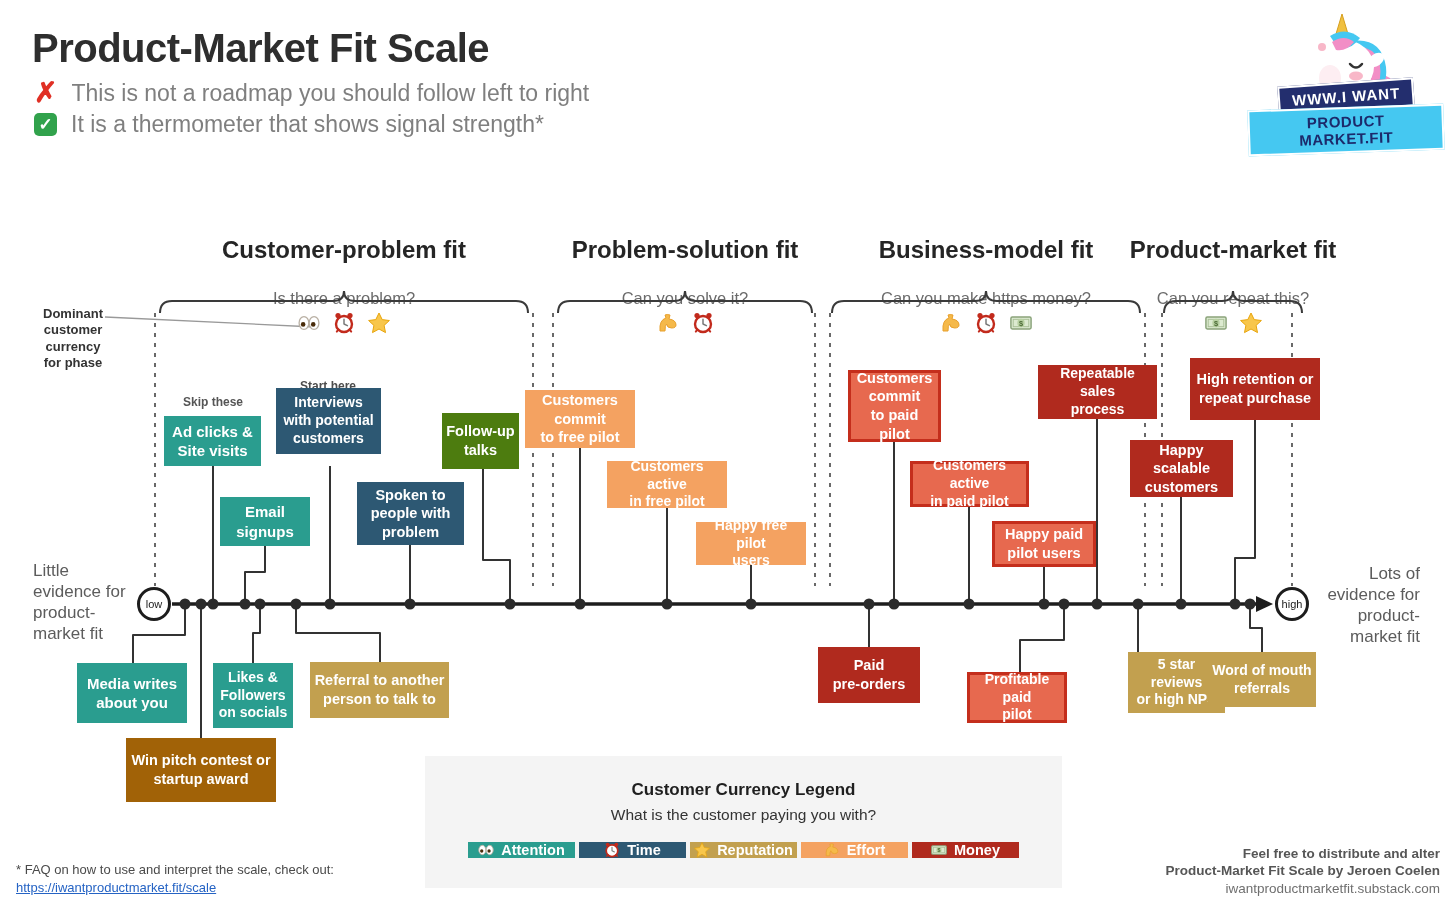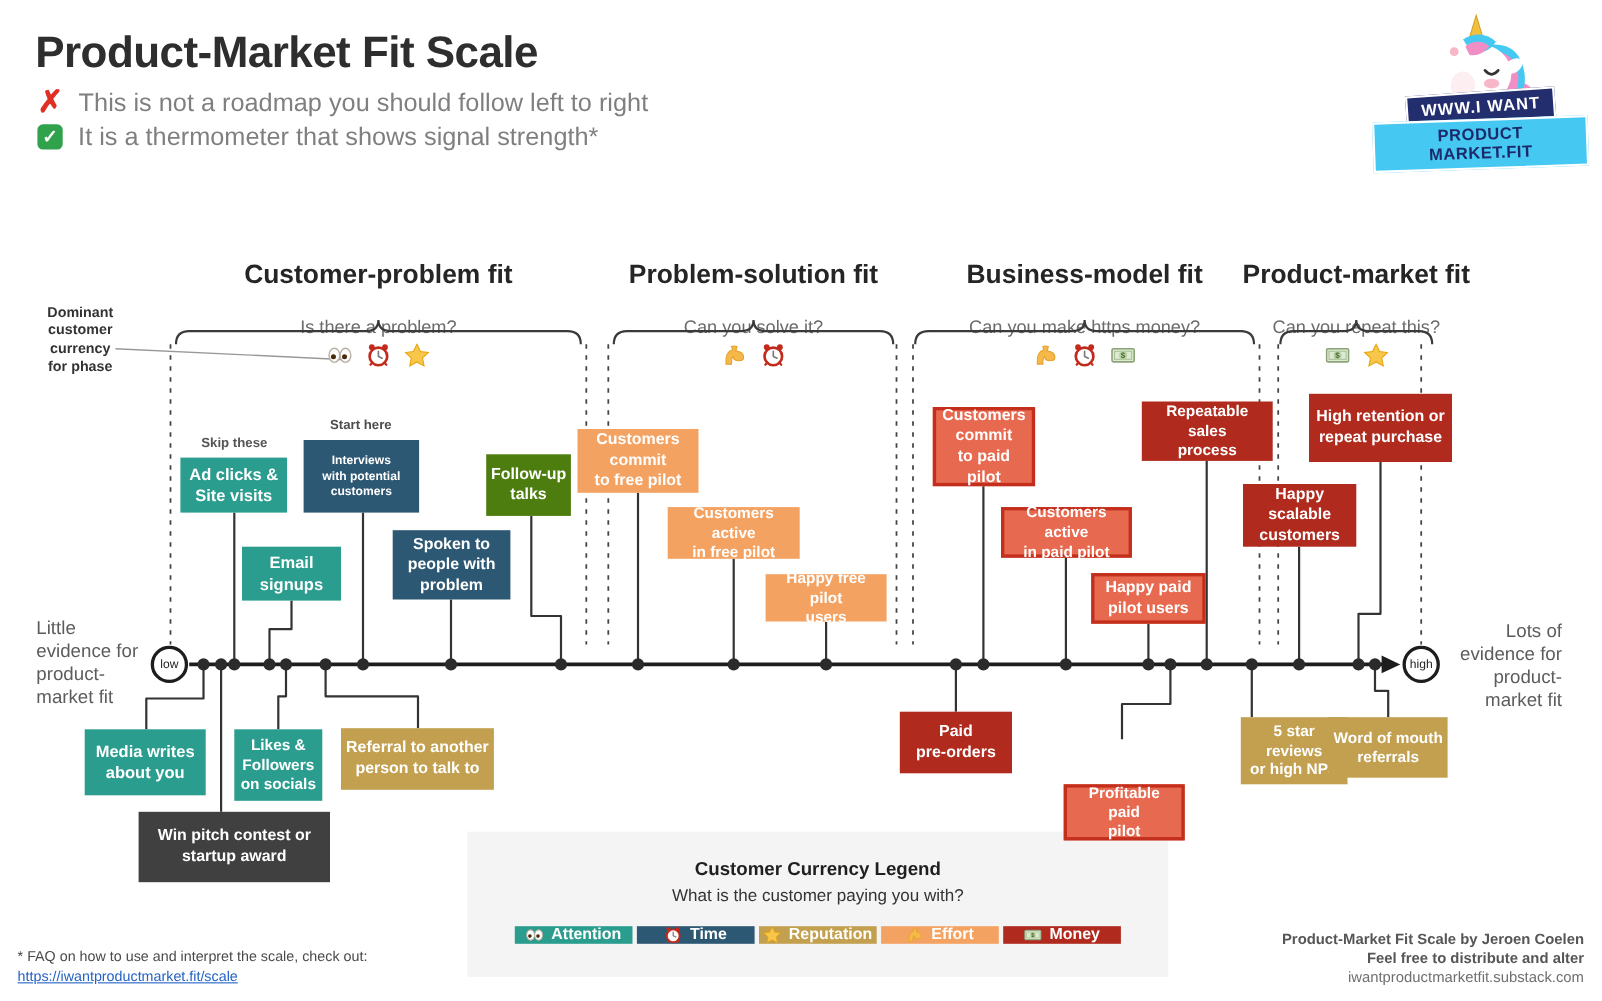--- a/index.html
+++ b/index.html
@@ -17,21 +17,21 @@
   .icon-row{position:absolute;display:flex;gap:13px;align-items:center;justify-content:center;}
   .cicon{display:inline-flex;width:22px;height:22px;}
   .cicon svg{width:100%;height:100%;}
   .cicon.small{width:16px;height:16px;}
   .node{position:absolute;display:flex;align-items:center;justify-content:center;text-align:center;
         color:#fff;font-weight:700;line-height:1.28;white-space:pre-line;z-index:3;padding:2px 4px;
         box-sizing:border-box;}
   .tag-label{position:absolute;font-size:12px;font-weight:700;color:#4d4d4d;text-align:center;z-index:3;}
   .side-note{position:absolute;font-size:17px;color:#5c5c5c;line-height:1.24;white-space:pre-line;}
   .dominant{position:absolute;font-size:13px;font-weight:800;color:#333;text-align:center;
-            line-height:1.25;white-space:pre-line;z-index:3;}
+            line-height:1.25;white-space:pre-line;z-index:3;margin-top:30px;}
   .endcap{position:absolute;width:34px;height:34px;border:3.5px solid #1d1d1d;border-radius:50%;
           background:#fff;display:flex;align-items:center;justify-content:center;font-size:11px;
           color:#222;z-index:3;box-sizing:border-box;}
   .legend{position:absolute;background:#f4f4f4;z-index:2;}
   .legend-title{font-size:17px;font-weight:800;color:#1f1f1f;text-align:center;margin-top:24px;}
   .legend-sub{font-size:15.5px;color:#333;text-align:center;margin-top:6px;}
   .chips{display:flex;gap:4px;justify-content:center;margin-top:18px;}
   .chip{height:16px;width:107px;display:flex;align-items:center;justify-content:center;gap:7px;
         color:#fff;font-size:14.5px;font-weight:700;}
   .faq{position:absolute;font-size:13px;color:#4a4a4a;line-height:1.35;}
@@ -265,21 +265,21 @@
       <circle cx="1138" cy="604" r="5.5" fill="#2b2b2b"></circle>
       <polyline points="1250,604 1250,628 1262,628 1262,652" fill="none" stroke="#333333" stroke-width="2" stroke-linejoin="round"></polyline>
       <circle cx="1250" cy="604" r="5.5" fill="#2b2b2b"></circle>
     </svg>
 
   <div id="boxes">
       <div class="node" style="left: 164px; top: 416px; width: 97px; height: 50px; font-size: 15px; background: rgb(42, 157, 143);">Ad clicks &amp;
 Site visits</div>
       <div class="node" style="left: 220px; top: 497px; width: 90px; height: 49px; font-size: 15px; background: rgb(42, 157, 143);">Email
 signups</div>
-      <div class="node" style="left: 276px; top: 400px; width: 105px; height: 66px; font-size: 11px; background: rgb(45, 88, 115);">Interviews
+      <div class="node" style="left: 276px; top: 388px; width: 105px; height: 66px; font-size: 14px; background: rgb(45, 88, 115);">Interviews
 with potential
 customers</div>
       <div class="node" style="left: 357px; top: 482px; width: 107px; height: 63px; font-size: 14.5px; background: rgb(45, 88, 115);">Spoken to
 people with
 problem</div>
       <div class="node" style="left: 442px; top: 413px; width: 77px; height: 56px; font-size: 14.5px; background: #4d7c0f;">Follow-up
 talks</div>
       <div class="node" style="left: 525px; top: 390px; width: 110px; height: 58px; font-size: 14.5px; background: rgb(244, 162, 97);">Customers
 commit
 to free pilot</div>
@@ -299,27 +299,27 @@
       <div class="node" style="left: 1190px; top: 358px; width: 130px; height: 62px; font-size: 14.5px; background: rgb(176, 42, 30);">High retention or
 repeat purchase</div>
       <div class="node" style="left: 1130px; top: 440px; width: 103px; height: 57px; font-size: 14.5px; background: rgb(176, 42, 30);">Happy
 scalable
 customers</div>
       <div class="node" style="left: 77px; top: 663px; width: 110px; height: 60px; font-size: 15px; background: rgb(42, 157, 143);">Media writes
 about you</div>
       <div class="node" style="left: 213px; top: 663px; width: 80px; height: 65px; font-size: 14px; background: rgb(42, 157, 143);">Likes &amp;
 Followers
 on socials</div>
-      <div class="node" style="left: 126px; top: 738px; width: 174px; height: 64px; font-size: 14.5px; background: #404040;">Win pitch contest or
+      <div class="node" style="left: 126px; top: 738px; width: 150px; height: 64px; font-size: 14.5px; background: #a16207;">Win pitch contest or
 startup award</div>
       <div class="node" style="left: 310px; top: 662px; width: 139px; height: 56px; font-size: 14.5px; background: rgb(194, 160, 79);">Referral to another
 person to talk to</div>
       <div class="node" style="left: 818px; top: 647px; width: 102px; height: 56px; font-size: 14.5px; background: rgb(176, 42, 30);">Paid
 pre-orders</div>
-      <div class="node" style="left: 967px; top: 672px; width: 110px; height: 51px; font-size: 14px; background: rgb(231, 105, 79); border: 3px solid rgb(196, 46, 28); margin-top: 41px;">Profitable paid
+      <div class="node" style="left: 967px; top: 672px; width: 100px; height: 51px; font-size: 14px; background: rgb(231, 105, 79); border: 3px solid rgb(196, 46, 28);">Profitable paid
 pilot</div>
       <div class="node" style="left: 1092px; top: 652px; width: 97px; height: 61px; font-size: 14px; background: rgb(194, 160, 79); margin-left: 36px;">5 star reviews
 or high NPS</div>
       <div class="node" style="left: 1208px; top: 652px; width: 108px; height: 55px; font-size: 14px; background: rgb(194, 160, 79);">Word of mouth
 referrals</div>
     </div>
 
   <div class="legend" style="left:425px;top:756px;width:637px;height:132px;">
     <div class="legend-title">Customer Currency Legend</div>
     <div class="legend-sub">What is the customer paying you with?</div>
@@ -375,17 +375,17 @@
           <span>Money</span>
         </div>
       </div>
   </div>
 
   <div class="faq" style="left:16px;top:861px;">
     <span>* FAQ on how to use and interpret the scale, check out:</span><br>
     <a href="#">https://iwantproductmarket.fit/scale</a>
   </div>
   <div class="credits" style="right:16px;top:845px;width:320px;">
+    <div class="b">Feel free to distribute and alter</div>
     <div class="b">Product-Market Fit Scale by Jeroen Coelen</div>
-    <div class="b">Feel free to distribute and alter</div>
     <div class="plain">iwantproductmarketfit.substack.com</div>
   </div>
 </div>
 
 </body></html>

